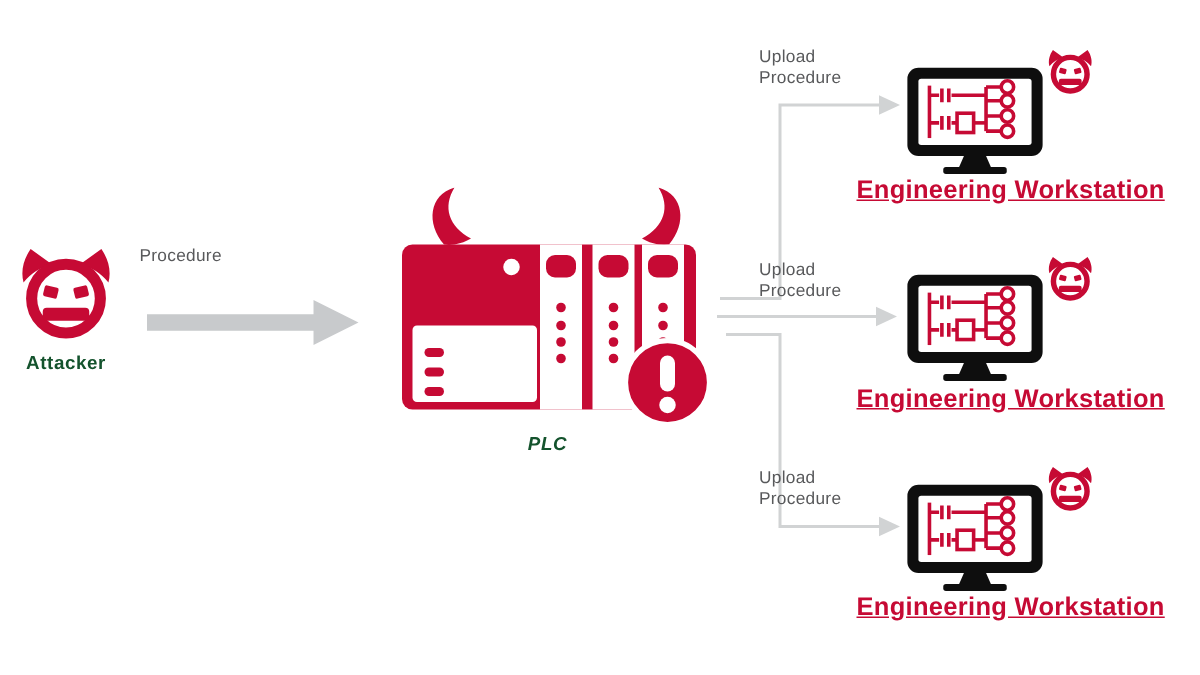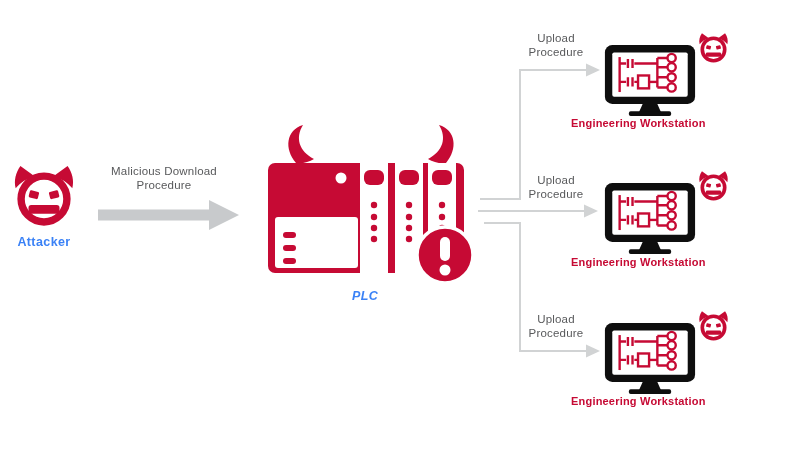--- a/index.html
+++ b/index.html
@@ -2,27 +2,27 @@
 <html><head>
 <meta charset="utf-8">
 <style>
   html,body{margin:0;padding:0;background:#ffffff;}
   .canvas{
     position:relative;width:800px;height:450px;background:#ffffff;overflow:hidden;
     font-family:"Liberation Sans","DejaVu Sans",sans-serif;
   }
   .abs{position:absolute;}
   .caption{
-    color:#58595B;font-size:11.5px;line-height:13.5px;text-align:center;letter-spacing:.2px;
+    color:#58595B;font-size:11.5px;line-height:13.5px;letter-spacing:.2px;
   }
   .node-label{
-    color:#3b82f6;font-weight:bold;font-size:12.5px;text-align:center;letter-spacing:.4px;
+    color:#14532d;font-weight:bold;font-size:12.5px;text-align:center;letter-spacing:.4px;
   }
   .ws-label{
-    color:#C60A34;font-weight:bold;font-size:11px;text-align:left;letter-spacing:.2px;white-space:nowrap;
+    color:#C60A34;font-weight:bold;font-size:17px;text-align:left;letter-spacing:.2px;white-space:nowrap;text-decoration:underline;
   }
   svg{display:block;}
 </style>
 </head>
 <body>
 
 <div class="canvas">
 
   <div class="abs" style="left:10px;top:164px;width:68px;height:64px;">
     <svg viewBox="0 0 100 92" width="68" height="62">
@@ -30,21 +30,20 @@
       <path d="M85,3 C92,13 95,25 92,36 C85,27 75,21 64,18 Z" fill="#C60A34"></path>
       <circle cx="50" cy="52" r="34" fill="#ffffff" stroke="#C60A34" stroke-width="11"></circle>
       <rect x="28" y="40" width="14" height="11" rx="2" fill="#C60A34" transform="rotate(14 35 45.5)"></rect>
       <rect x="58" y="40" width="14" height="11" rx="2" fill="#C60A34" transform="rotate(-14 65 45.5)"></rect>
       <rect x="27" y="61" width="46" height="13" rx="4" fill="#C60A34"></rect>
     </svg>
   </div>
   <div class="abs node-label" style="left:4px;top:235px;width:80px;">Attacker</div>
 
   <div class="abs caption" style="left:93px;top:165px;width:142px;">
-    <div>Malicious Download</div>
     <div>Procedure</div>
   </div>
   <div class="abs" style="left:96px;top:199px;">
     <svg viewBox="0 0 145 32" width="145" height="32">
       <polygon points="2,10.5 113,10.5 113,1 143,16 113,31 113,21.5 2,21.5" fill="#C8CACC"></polygon>
     </svg>
   </div>
 
   <div class="abs" style="left:266px;top:125px;width:212px;height:162px;">
     <svg viewBox="0 0 212 162" width="212" height="162">

